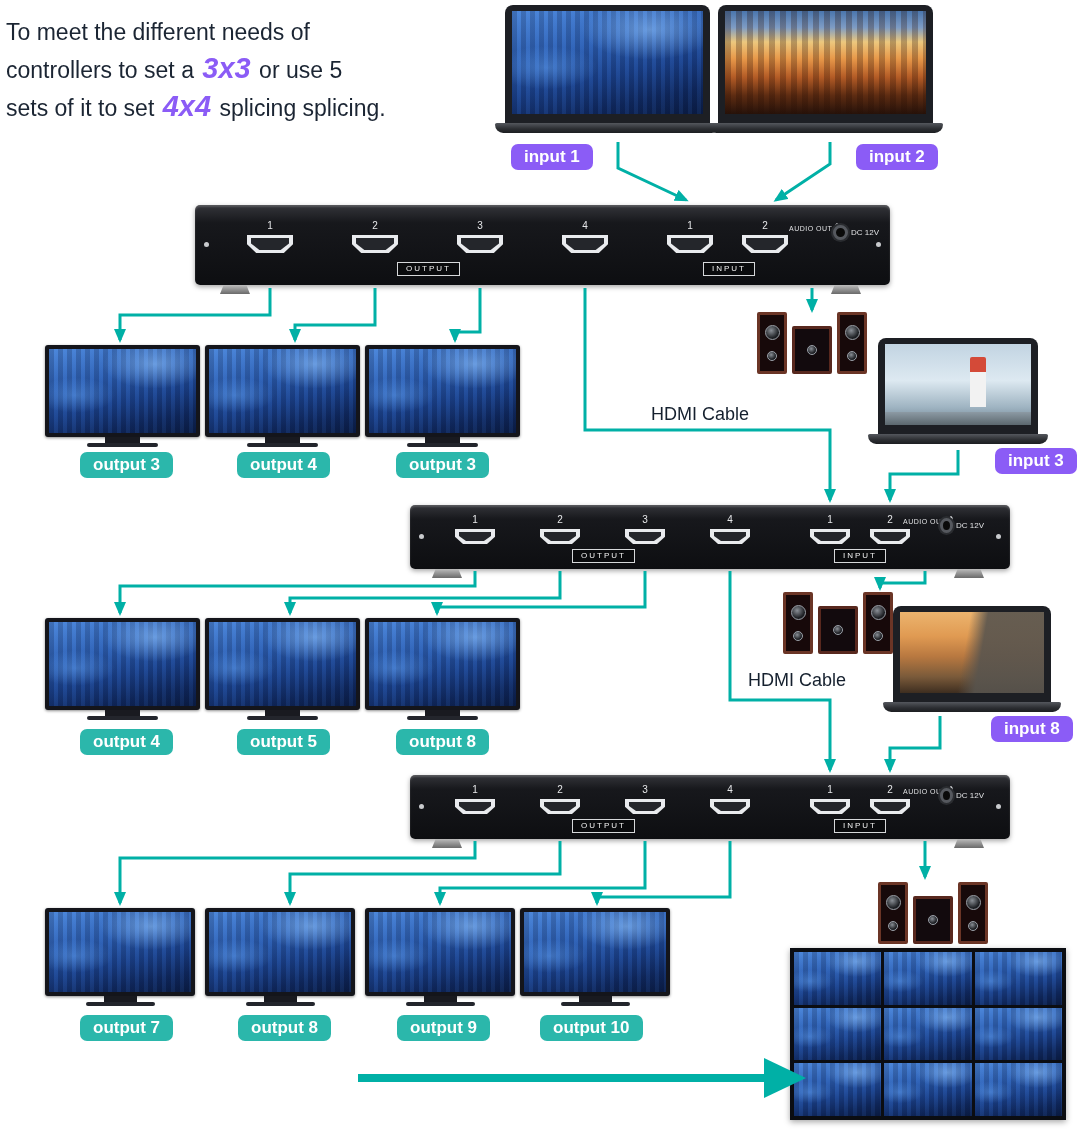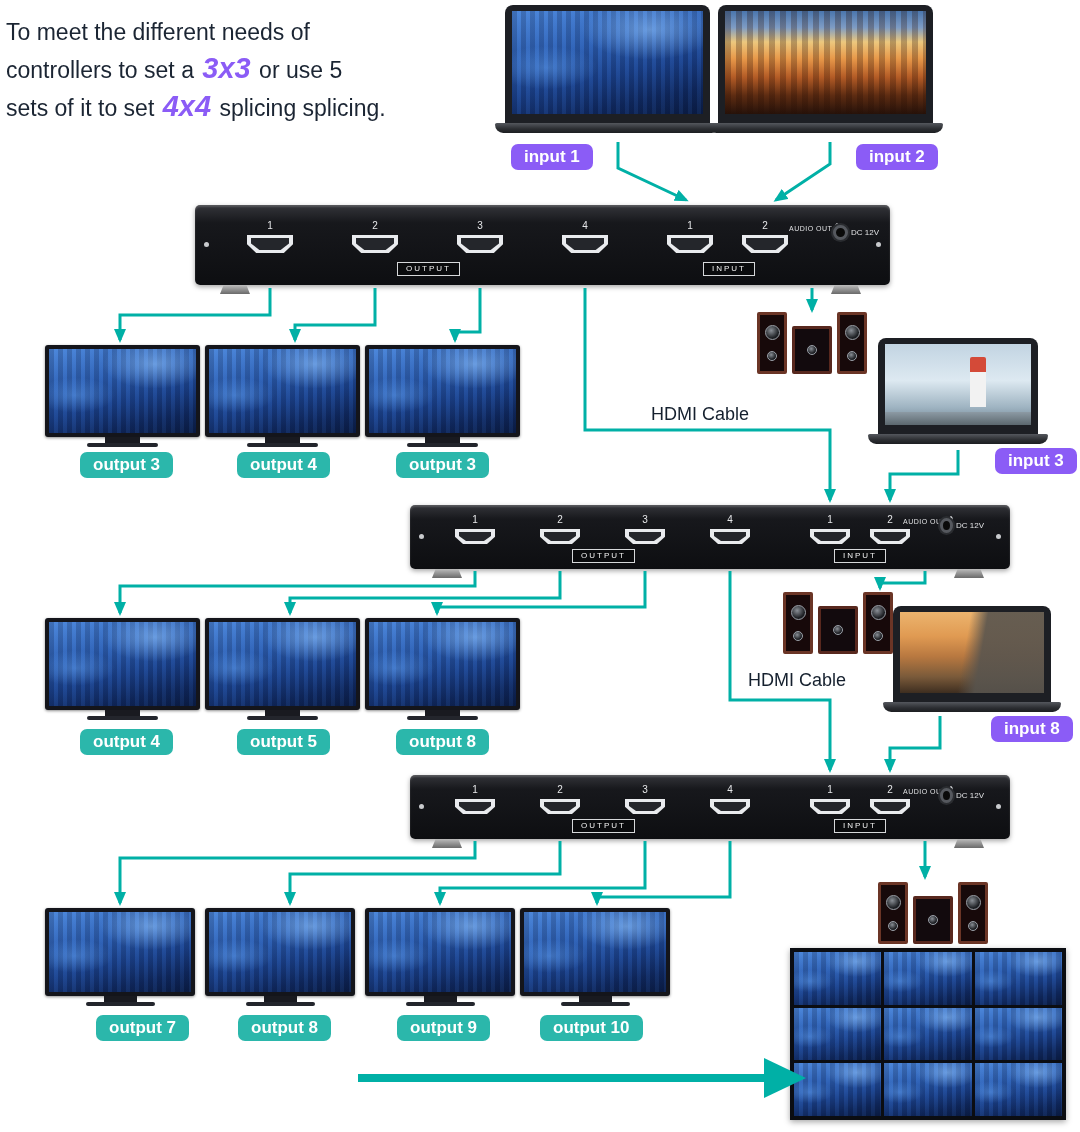--- a/index.html
+++ b/index.html
@@ -384,21 +384,21 @@
       <div class="tvstand"></div>
       <div class="tvbase"></div>
     </div>
 
   <span class="badge teal" style="left:80px;top:452px">output 3</span>
   <span class="badge teal" style="left:237px;top:452px">output 4</span>
   <span class="badge teal" style="left:396px;top:452px">output 3</span>
   <span class="badge teal" style="left:80px;top:729px">output 4</span>
   <span class="badge teal" style="left:237px;top:729px">output 5</span>
   <span class="badge teal" style="left:396px;top:729px">output 8</span>
-  <span class="badge teal" style="left:96px;top:1015px">output 7</span>
+  <span class="badge teal" style="left:80px;top:1015px">output 7</span>
   <span class="badge teal" style="left:238px;top:1015px">output 8</span>
   <span class="badge teal" style="left:397px;top:1015px">output 9</span>
   <span class="badge teal" style="left:540px;top:1015px">output 10</span>
 
   <span class="hdmi-label" style="left:651px;top:404px">HDMI Cable</span>
   <span class="hdmi-label" style="left:748px;top:670px">HDMI Cable</span>
 
   <div class="videowall" style="left:790px;top:948px;width:276px;height:172px">
     <div class="scene city-blue"></div>
     <div class="scene city-blue"></div>

